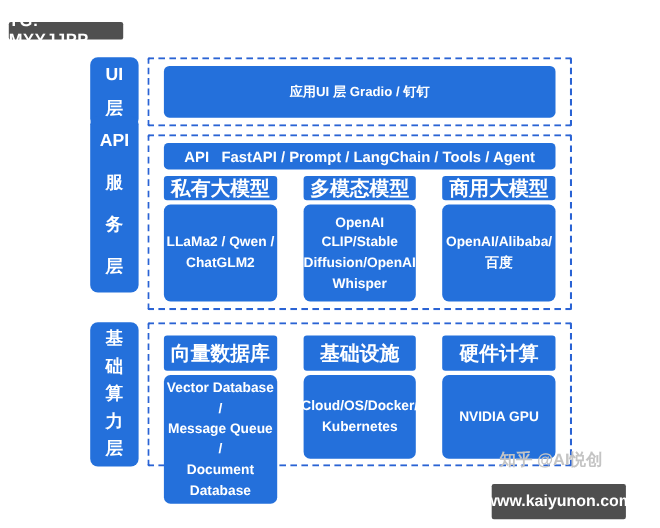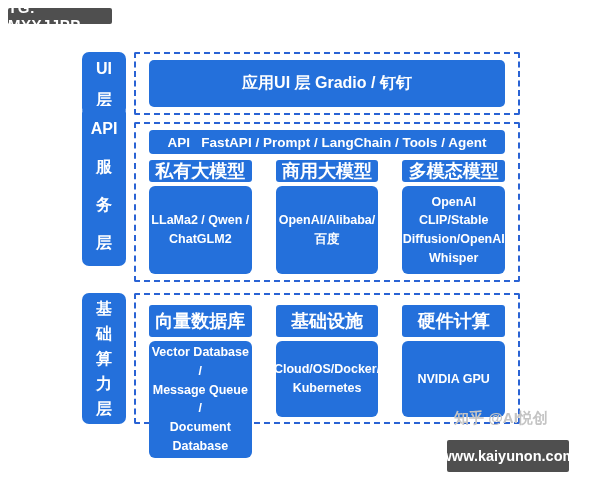--- a/index.html
+++ b/index.html
@@ -12,21 +12,21 @@
     width: 600px;
     height: 480px;
     background: #ffffff;
     font-family: "Liberation Sans", sans-serif;
     overflow: hidden;
   }
 
   
   .tg-badge {
     position: absolute;
-    left: 8px; top: 8px;
+    left: 8px; top: 20px;
     width: 104px; height: 16px;
     background: var(--badge_gray);
     color: #ffffff;
     font-size: 15px;
     font-weight: bold;
     letter-spacing: 0.5px;
     display: flex; align-items: center; justify-content: center;
     border-radius: 2px;
   }
 
@@ -65,21 +65,21 @@
     background: var(--primary_blue);
     color: #ffffff;
     font-weight: bold;
     display: flex; align-items: center; justify-content: center;
     text-align: center;
   }
 
   .app-box {
     flex: 1;
     border-radius: 5px;
-    font-size: 16px;
+    font-size: 12px;
   }
 
   .api-bar {
     height: 24px;
     flex: none;
     border-radius: 4px;
     font-size: 13.5px;
     white-space: pre;
     margin-bottom: 6px;
   }
@@ -157,28 +157,28 @@
 层</div>
   <div class="dashed" id="dash-api">
     <div class="blue-box api-bar">API   FastAPI / Prompt / LangChain / Tools / Agent</div>
     <div class="col-row">
       <div class="col">
         <div class="blue-box col-header">私有大模型</div>
         <div class="blue-box col-body">LLaMa2 / Qwen /
 ChatGLM2</div>
       </div>
       <div class="col">
-        <div class="blue-box col-header">商用大模型</div>
-        <div class="blue-box col-body">OpenAI/Alibaba/百度</div>
-      </div>
-      <div class="col">
         <div class="blue-box col-header">多模态模型</div>
         <div class="blue-box col-body">OpenAI CLIP/Stable
 Diffusion/OpenAI
 Whisper</div>
+      </div>
+      <div class="col">
+        <div class="blue-box col-header">商用大模型</div>
+        <div class="blue-box col-body">OpenAI/Alibaba/百度</div>
       </div>
     </div>
   </div>
 
   <div class="layer-label" id="label-base">基
 础
 算
 力
 层</div>
   <div class="dashed" id="dash-base">

